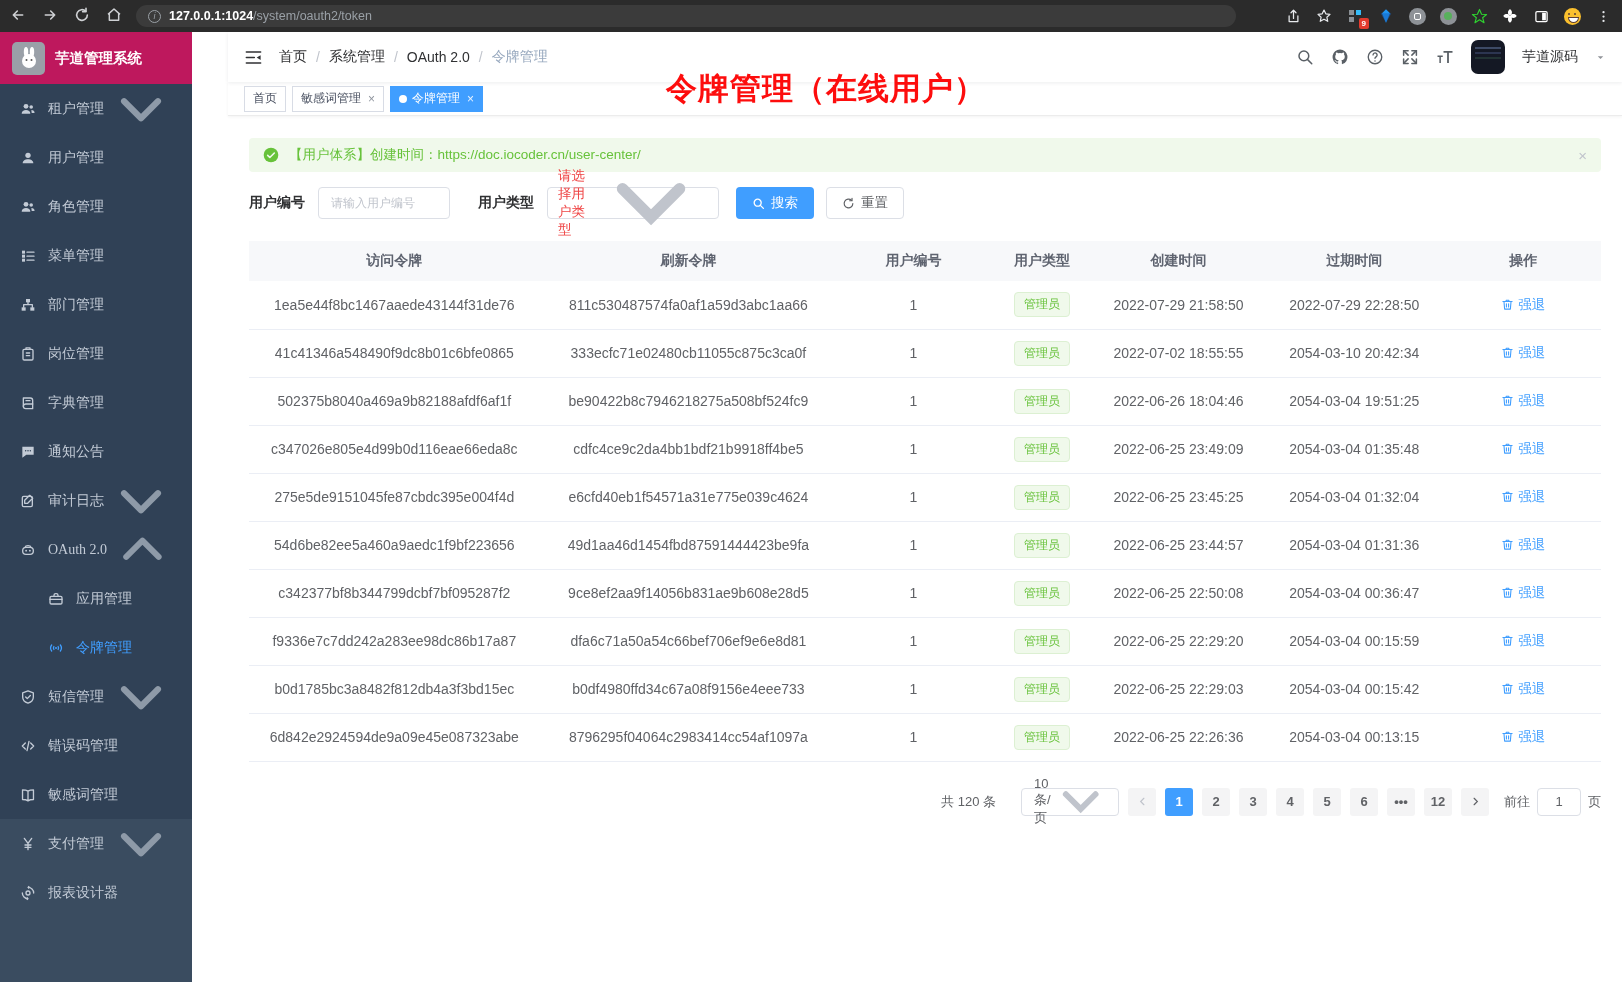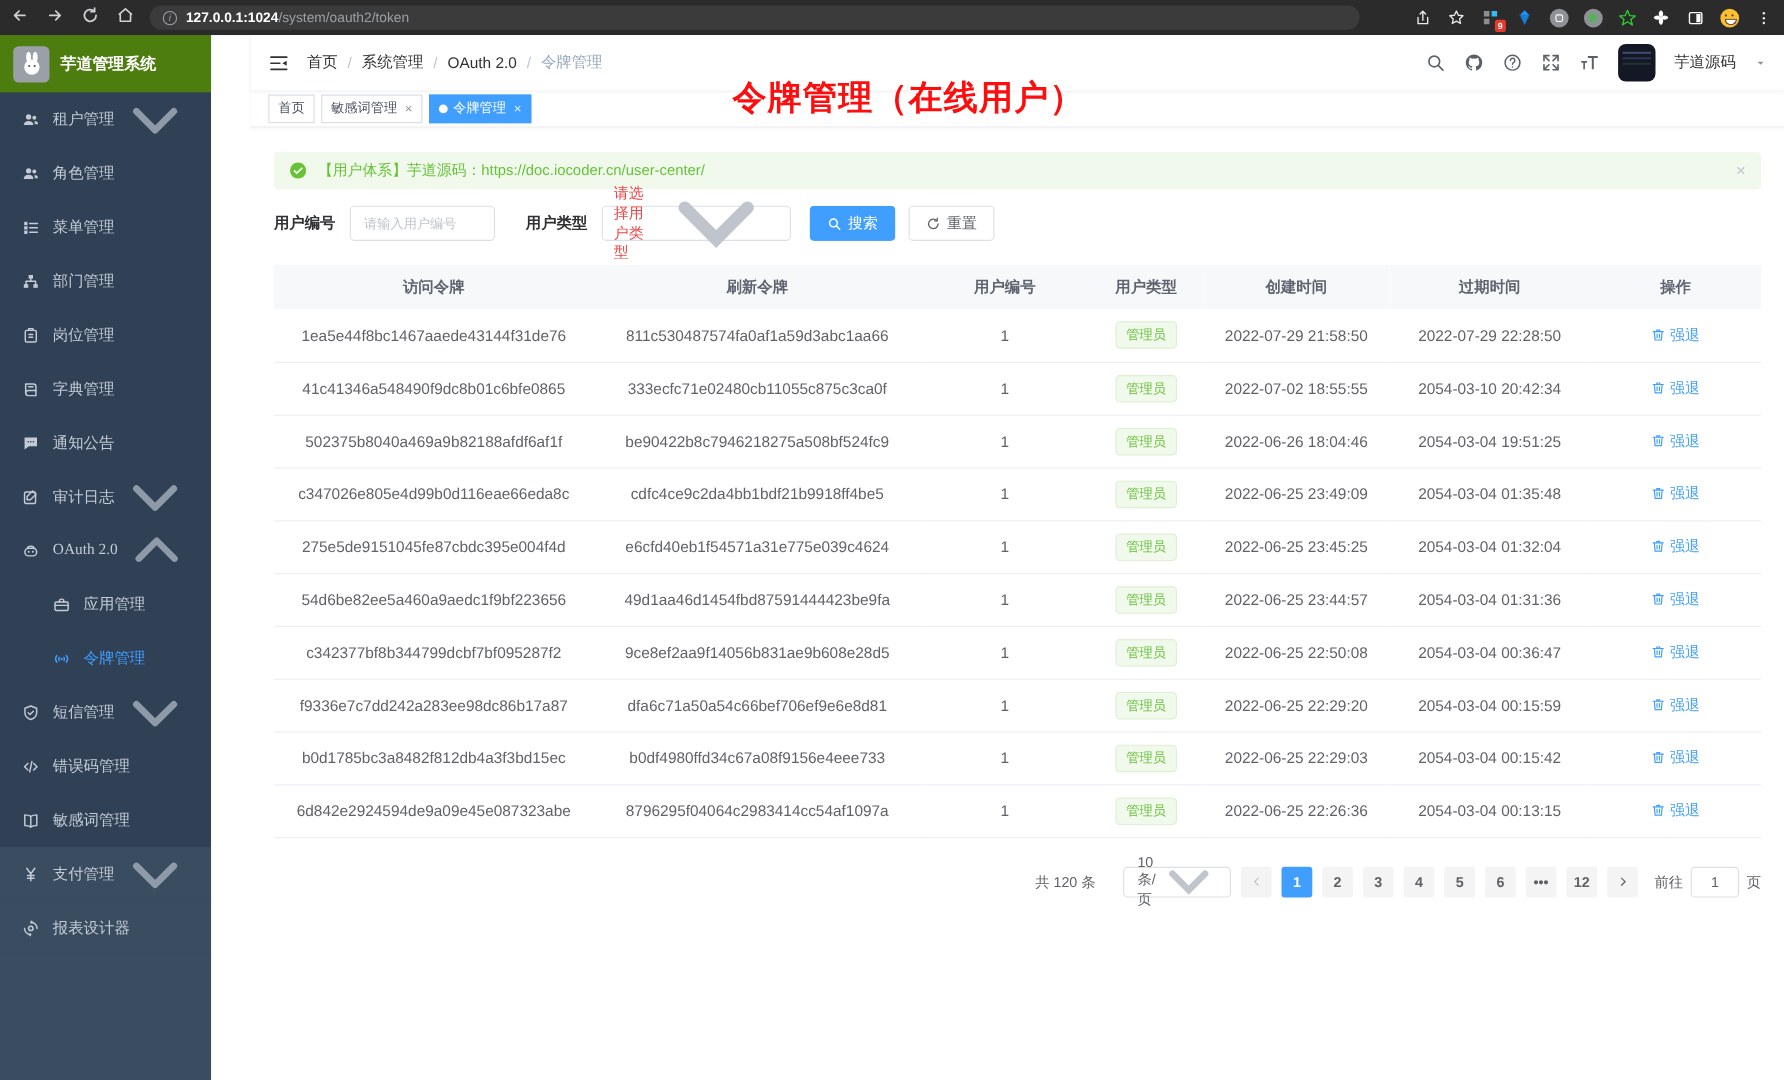--- a/index.html
+++ b/index.html
@@ -24,21 +24,21 @@
   .cmd-glyph { width:7px; height:7px; border:1.5px solid #fff; border-radius:2px; }
   .emoji-face { width:17px; height:17px; border-radius:50%; background:#fbc02d; position:relative; }
   .emoji-face:before { content:""; position:absolute; left:4px; top:5px; width:2.5px; height:2.5px; border-radius:50%; background:#5d4037; box-shadow:6px 0 0 #5d4037; }
   .emoji-face:after { content:""; position:absolute; left:4px; top:9px; width:9px; height:4px; border-radius:0 0 8px 8px; background:#fff; border:1px solid #5d4037; }
 
   
   .app { display:flex; height:950px; }
 
   
   .sidebar { width:192px; background:#304156; flex:none; display:flex; flex-direction:column; color:#c3cbd6; }
-  .logo-bar { height:52px; background:#4d7c0f; display:flex; align-items:center; padding:0 12px; gap:10px; flex:none; }
+  .logo-bar { height:52px; background:#be185d; display:flex; align-items:center; padding:0 12px; gap:10px; flex:none; }
   .logo-img { width:33px; height:33px; border-radius:5px; background:#9aa0a8; display:flex; align-items:center; justify-content:center; flex:none; }
   .logo-title { color:#fff; font-size:14.5px; font-weight:700; white-space:nowrap; }
   .menu { flex:1; display:flex; flex-direction:column; font-size:14px; }
   .menu-item { height:49px; display:flex; align-items:center; padding:0 14px 0 20px; cursor:pointer; white-space:nowrap;font-family:Liberation Serif, serif; }
   .menu-item .mi { width:16px; height:16px; margin-right:12px; display:flex; align-items:center; justify-content:center; font-size:15px; flex:none; }
   .menu-item .mi svg { width:15px; height:15px; }
   .menu-item.child { padding-left:48px; }
   .menu-item.active { color:#409eff; }
   .menu-item .chev { margin-left:auto; color:#8e9aa8; display:flex; }
   .menu-item .chev svg { width:12px; height:12px; }
@@ -228,20 +228,30 @@
               <path fill="currentColor" d="M17 13.6c2.9 0 4.9 1.5 4.9 4.4h-4.4z"></path>
             </svg>
           </span>
     <span>租户管理</span>
     <span class="chev">
             <svg viewBox="0 0 24 24" style="width: 100%; height: 100%;">
               <path fill="none" stroke="currentColor" stroke-width="2" stroke-linecap="round" stroke-linejoin="round" d="M6.5 9.5l5.5 5.5 5.5-5.5"></path>
             </svg>
           </span>
   </div>
+  <div class="menu-item   " title="用户管理">
+    <span class="mi">
+            <svg viewBox="0 0 24 24" style="width: 100%; height: 100%;">
+              <circle cx="12" cy="8" r="4" fill="currentColor"></circle>
+              <path fill="currentColor" d="M4 20c0-4.2 3.6-6.3 8-6.3s8 2.1 8 6.3z"></path>
+            </svg>
+          </span>
+    <span>用户管理</span>
+
+  </div>
   <div class="menu-item   " title="角色管理">
     <span class="mi">
             <svg viewBox="0 0 24 24" style="width: 100%; height: 100%;">
               <circle cx="9" cy="8" r="3.6" fill="currentColor"></circle>
               <path fill="currentColor" d="M2.5 19c0-3.8 2.9-5.6 6.5-5.6s6.5 1.8 6.5 5.6z"></path>
               <circle cx="16.8" cy="9" r="2.7" fill="currentColor"></circle>
               <path fill="currentColor" d="M17 13.6c2.9 0 4.9 1.5 4.9 4.4h-4.4z"></path>
             </svg>
           </span>
     <span>角色管理</span>
@@ -489,21 +499,21 @@
       </div>
 
     <div class="content">
       <div class="alert">
         <span class="chk">
           <svg viewBox="0 0 24 24">
               <circle cx="12" cy="12" r="11" fill="#67c23a"></circle>
               <path d="M7 12.5l3.2 3.2L17 9" fill="none" stroke="#f0f9eb" stroke-width="2.4" stroke-linecap="round" stroke-linejoin="round"></path>
             </svg>
         </span>
-        <span><span>【用户体系】芋道源码：</span><a href="#">https://doc.iocoder.cn/user-center/</a></span>
+        <span><span>【用户体系】创建时间：</span><a href="#">https://doc.iocoder.cn/user-center/</a></span>
         <span class="close">×</span>
       </div>
 
       <div class="filters">
         <span class="f-label">用户编号</span>
         <input class="f-input" placeholder="请输入用户编号" style="">
         <span class="gap1"></span>
         <span class="f-label">用户类型</span>
         <div class="f-select">
           <span>请选择用户类型</span>

